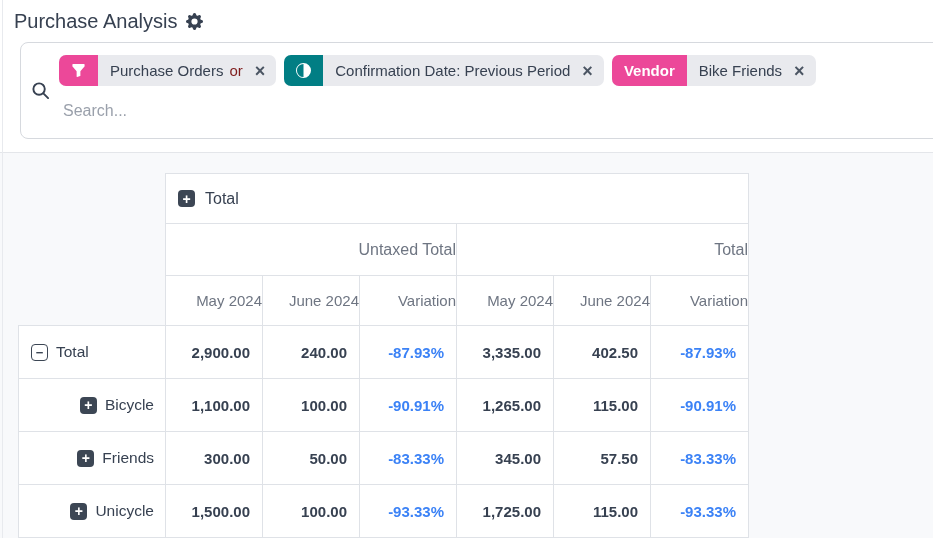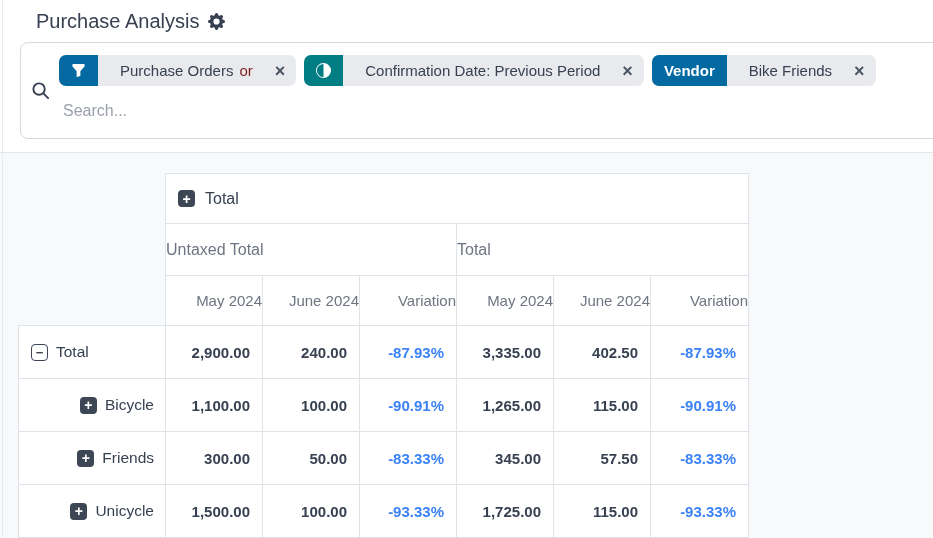--- a/index.html
+++ b/index.html
@@ -13,21 +13,21 @@
   }
   #left-edge {
     position: absolute; left: 2px; top: 0; bottom: 0; width: 1px;
     background: #e8eaee; z-index: 5;
   }
 
   
   .header {
     height: 42px;
     display: flex; align-items: center;
-    padding-left: 36px; gap: 9px;
+    padding-left: 14px; gap: 9px;
   }
   .page-title { font-size: 20px; color: #374151; }
   .gear-btn { display: inline-flex; align-items: center; cursor: pointer; }
   .gear-btn svg { width: 17px; height: 17px; fill: #374151; }
 
   
   .search-panel {
     margin-left: 20px;
     width: calc(100% - 20px + 14px); 
     border: 1px solid #d6d9de;
@@ -47,28 +47,27 @@
     flex: 1 1 auto;
     display: flex; flex-wrap: wrap; align-items: center;
     gap: 10px 8px;
   }
   .facet {
     display: inline-flex; align-items: stretch;
     border-radius: 7px; overflow: hidden;
     background: #e9eaee;
     height: 31px;
     flex: 0 0 auto;
-    gap: 10px;
   }
   .facet-badge {
     display: flex; align-items: center; justify-content: center;
     padding: 0 12px;
     color: #ffffff;
   }
-  .facet-badge.purple { background: #0369a1; }
+  .facet-badge.purple { background: #ec4899; }
   .facet-badge.teal   { background: #017e84; }
   .facet-badge svg { width: 15px; height: 15px; fill: #ffffff; }
   .facet-badge .badge-label { font-size: 15px; font-weight: 700; color: #fff; }
   .facet-values {
     display: flex; align-items: center; gap: 6px;
     padding: 0 10px 0 12px;
     font-size: 15px; color: #374151; white-space: nowrap;
   }
   .facet-or { color: #7f1d1d; }
   .facet-remove {
@@ -95,21 +94,21 @@
     border-collapse: collapse;
     background: transparent;
     font-size: 15px;
   }
   .pivot th, .pivot td {
     border: 1px solid #dfe2e7;
     background: #ffffff;
   }
   .pivot .corner { border: none; background: transparent; }
   .pivot thead tr.r1 th { height: 50px; text-align: left; padding-left: 12px; font-weight: 400; font-size: 16px; color: #374151; }
-  .pivot thead tr.r2 th { height: 52px; text-align: left; font-weight: 400; font-size: 16px; color: #6e7582; }
+  .pivot thead tr.r2 th { height: 52px; text-align: right; font-weight: 400; font-size: 16px; color: #6e7582; }
   .pivot thead tr.r3 th { height: 50px; text-align: right; font-weight: 400; font-size: 15px; color: #6e7582; }
   .pivot tbody tr { height: 53px; }
   .pivot tbody th {
     font-weight: 400; font-size: 15.5px; color: #374151;
     text-align: left; padding-left: 12px; white-space: nowrap;
   }
   .pivot tbody tr.subrow th { text-align: right; padding-right: 11px; }
   .pivot td.val {
     text-align: right; padding-right: 12px;
     color: #374151; font-weight: 600; white-space: nowrap;

